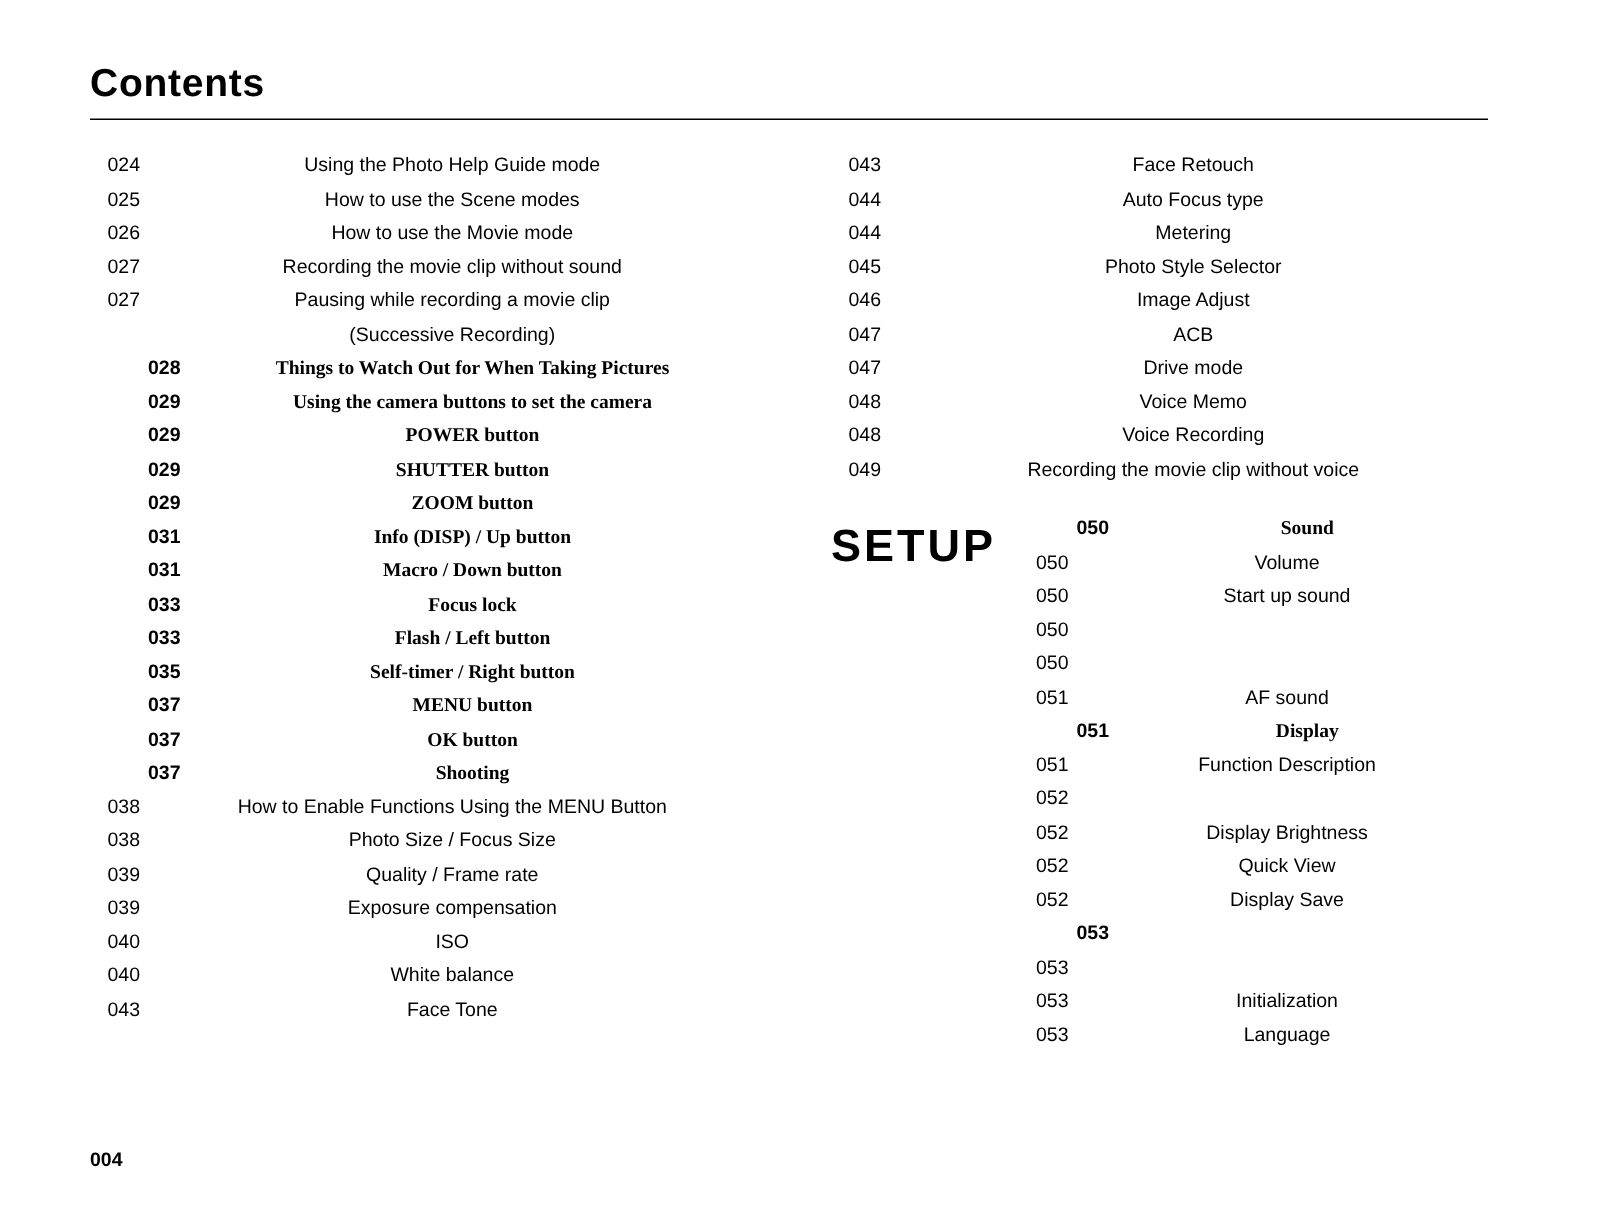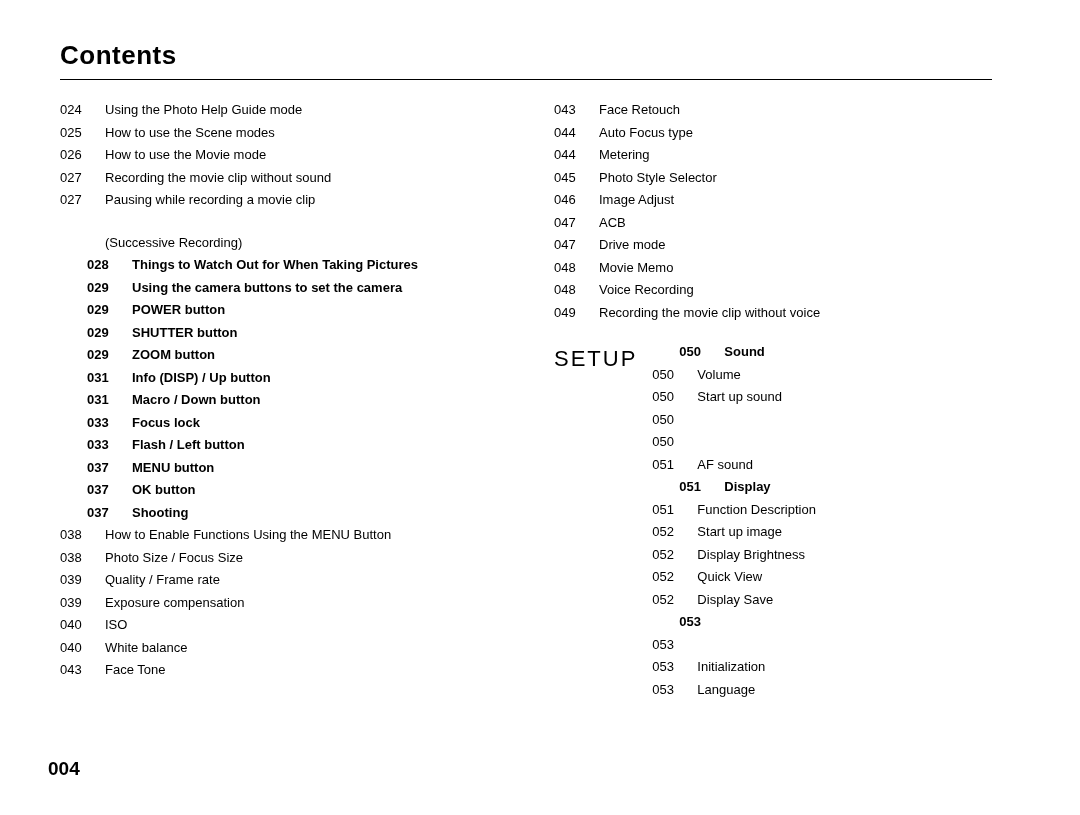--- a/index.html
+++ b/index.html
@@ -23,20 +23,21 @@
       letter-spacing: 0.5px;
     }
     .title-divider {
       border: none;
       border-top: 1.5px solid #000;
       margin-bottom: 20px;
     }
     .content-area {
       display: flex;
       gap: 16px;
+      text-align: center;
     }
     .left-column {
       width: 50%;
       padding-right: 20px;
     }
     .right-column {
       width: 50%;
       padding-left: 20px;
     }
     .toc-entry {
@@ -54,33 +55,33 @@
     .toc-num.bold-entry {
       font-weight: bold;
       margin-left: 27px;
     }
     .toc-text {
       flex: 1;
       font-size: 13px;
     }
     .toc-text.bold-text {
       font-weight: bold;
+      font-family: Liberation Serif, serif;
     }
     .toc-text.indented {
       padding-left: 0px;
-      margin-top: 20px;
     }
     .setup-section {
       margin-top: 20px;
     }
     .page-footer {
       position: absolute;
       bottom: 35px;
-      left: 48px;
-      font-size: 19px;
+      left: 60px;
+      font-size: 13px;
       font-weight: bold;
     }
   </style>
 </head>
 <body>
 
 <div class="page-container">
   <div class="title">Contents</div>
   <hr class="title-divider">
 
@@ -142,20 +143,24 @@
           </div>
           <div class="toc-entry bold-entry">
             <span class="toc-num bold-entry">033</span>
             <span class="toc-text bold-text">Focus lock</span>
           </div>
           <div class="toc-entry bold-entry">
             <span class="toc-num bold-entry">033</span>
             <span class="toc-text bold-text">Flash / Left button</span>
           </div>
           <div class="toc-entry bold-entry">
+            <span class="toc-num bold-entry">035</span>
+            <span class="toc-text bold-text">Self-timer / Right button</span>
+          </div>
+          <div class="toc-entry bold-entry">
             <span class="toc-num bold-entry">037</span>
             <span class="toc-text bold-text">MENU button</span>
           </div>
           <div class="toc-entry bold-entry">
             <span class="toc-num bold-entry">037</span>
             <span class="toc-text bold-text">OK button</span>
           </div>
           <div class="toc-entry bold-entry">
             <span class="toc-num bold-entry">037</span>
             <span class="toc-text bold-text">Shooting</span>
@@ -216,35 +221,35 @@
           <div class="toc-entry">
             <span class="toc-num">047</span>
             <span class="toc-text">ACB</span>
           </div>
           <div class="toc-entry">
             <span class="toc-num">047</span>
             <span class="toc-text">Drive mode</span>
           </div>
           <div class="toc-entry">
             <span class="toc-num">048</span>
-            <span class="toc-text">Movie Memo</span>
+            <span class="toc-text">Voice Memo</span>
           </div>
           <div class="toc-entry">
             <span class="toc-num">048</span>
             <span class="toc-text">Voice Recording</span>
           </div>
           <div class="toc-entry">
             <span class="toc-num">049</span>
             <span class="toc-text">Recording the movie clip without voice</span>
           </div>
         </div>
 
       <div class="setup-section">
         <div style="display:flex; align-items: flex-start; margin-top: 10px;">
-          <div style="min-width: 80px; font-size: 22px; font-weight: normal; letter-spacing: 2px; line-height: 1.5; margin-right: 15px;">SETUP</div>
+          <div style="min-width: 80px; font-size: 30px; font-weight: bold; letter-spacing: 2px; line-height: 1.5; margin-right: 15px;">SETUP</div>
           <div id="setup-sections-container" style="flex:1;">
               <div class="toc-entry bold-entry">
                 <span class="toc-num bold-entry">050</span>
                 <span class="toc-text bold-text">Sound</span>
               </div>
               <div class="toc-entry">
                 <span class="toc-num">050</span>
                 <span class="toc-text">Volume</span>
               </div>
               <div class="toc-entry">
@@ -264,21 +269,20 @@
               <div class="toc-entry bold-entry">
                 <span class="toc-num bold-entry">051</span>
                 <span class="toc-text bold-text">Display</span>
               </div>
               <div class="toc-entry">
                 <span class="toc-num">051</span>
                 <span class="toc-text">Function Description</span>
               </div>
               <div class="toc-entry">
                 <span class="toc-num">052</span>
-                <span class="toc-text">Start up image</span>
               </div>
               <div class="toc-entry">
                 <span class="toc-num">052</span>
                 <span class="toc-text">Display Brightness</span>
               </div>
               <div class="toc-entry">
                 <span class="toc-num">052</span>
                 <span class="toc-text">Quick View</span>
               </div>
               <div class="toc-entry">

